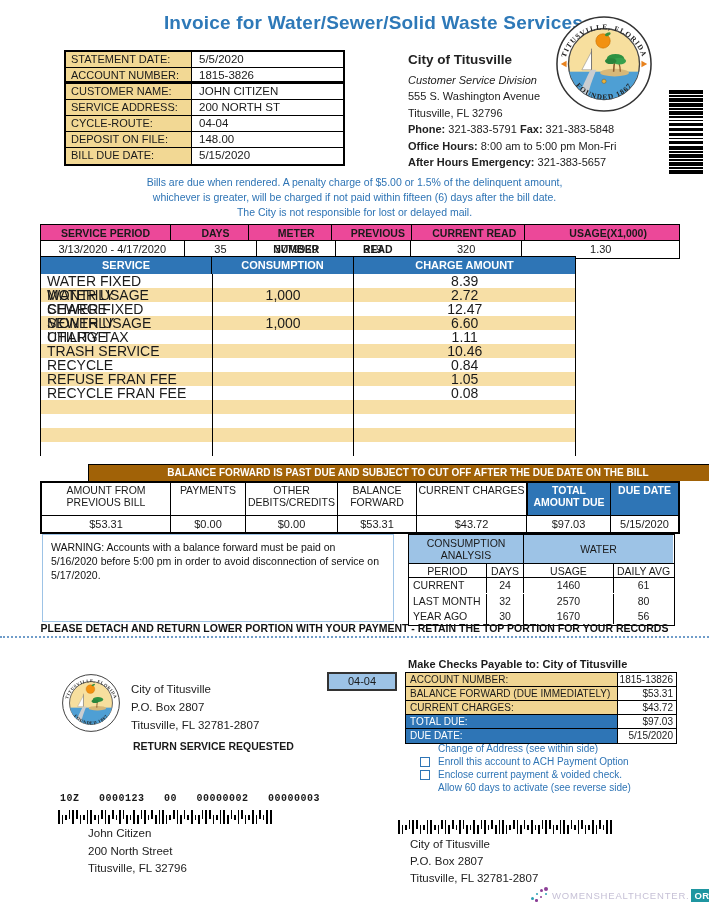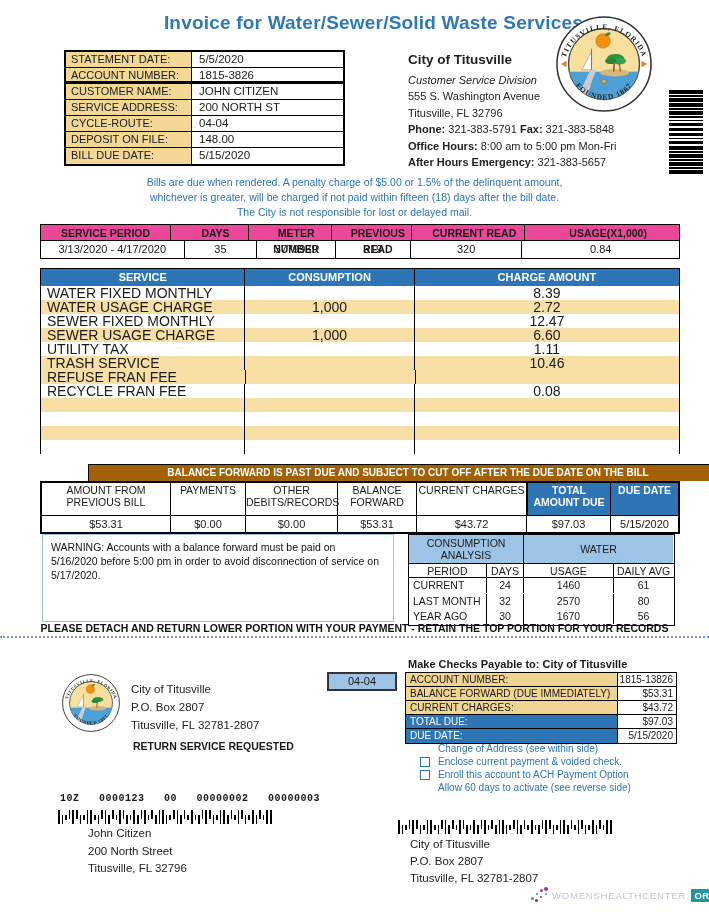--- a/index.html
+++ b/index.html
@@ -48,21 +48,21 @@
   
   .meter { left:40px; top:224px; width:640px; border:1.5px solid #000; }
   .mrow { display:flex; }
   .mhead { background:#ec4899; font-weight:bold; font-size:10.5px; height:16px; border-bottom:1px solid #000;gap:12px; }
   .mdata { background:#fff; font-size:11px; height:17px; }
   .mcell { text-align:center; line-height:16px; border-right:1px solid #000; }
   .mcell:last-child { border-right:none; }
   .m0{width:144px;} .m1{width:73px;} .m2{width:79px;} .m3{width:75px;} .m4{width:112px;} .m5{width:157px;}
 
   
-  .charges { left:40px; top:268px; width:640px; border:1.5px solid #000; border-bottom:none; }
+  .charges { left:40px; top:256px; width:536px; border:1.5px solid #000; border-bottom:none; }
   .chead { display:flex; height:17px; background:#2E75B6; color:#fff; font-weight:bold;
            font-size:11px; line-height:17px; }
   .chead > div { text-align:center; }
   .crow { display:flex; height:14px; font-size:14px; line-height:14px; }
   .crow.tan { background:#F7DFA6; }
   .cc1 { width:205px; padding-left:6px; border-right:1px solid #000; }
   .cc2 { width:170px; text-align:center; border-right:1px solid #000; }
   .cc3 { width:265px; text-align:center; }
 
   
@@ -244,40 +244,40 @@
     <div class="ci-div">Customer Service Division</div>
     <div>555 S. Washington Avenue</div>
     <div>Titusville, FL 32796</div>
     <div><b>Phone:</b> <span>321-383-5791</span> <b>Fax:</b> <span>321-383-5848</span></div>
     <div><b>Office Hours:</b> <span>8:00 am to 5:00 pm Mon-Fri</span></div>
     <div><b>After Hours Emergency:</b> <span>321-383-5657</span></div>
   </div>
 
   <div class="abs notice">
     <div>Bills are due when rendered. A penalty charge of $5.00 or 1.5% of the delinquent amount,</div>
-    <div>whichever is greater, will be charged if not paid within fifteen (18) days after the bill date.</div>
+    <div>whichever is greater, will be charged if not paid within fifteen (6) days after the bill date.</div>
     <div>The City is not responsible for lost or delayed mail.</div>
   </div>
 
   <div class="abs meter">
     <div class="mrow mhead">
       <div class="mcell m0">SERVICE PERIOD</div>
       <div class="mcell m1">DAYS</div>
       <div class="mcell m2">METER NUMBER</div>
       <div class="mcell m3">PREVIOUS READ</div>
       <div class="mcell m4">CURRENT READ</div>
       <div class="mcell m5">USAGE(X1,000)</div>
     </div>
     <div class="mrow mdata">
       <div class="mcell m0">3/13/2020 - 4/17/2020</div>
       <div class="mcell m1">35</div>
       <div class="mcell m2">3779939</div>
       <div class="mcell m3">319</div>
       <div class="mcell m4">320</div>
-      <div class="mcell m5">0.84</div>
+      <div class="mcell m5">1.30</div>
     </div>
   </div>
 
   <div class="abs charges">
     <div class="chead">
       <div class="cc1" style="padding-left:0">SERVICE</div>
       <div class="cc2">CONSUMPTION</div>
       <div class="cc3">CHARGE AMOUNT</div>
     </div>
     <div class="crow">
@@ -303,23 +303,29 @@
     <div class="crow">
         <div class="cc1">UTILITY TAX</div>
         <div class="cc2"></div>
         <div class="cc3">1.11</div>
       </div>
     <div class="crow tan">
         <div class="cc1">TRASH SERVICE</div>
         <div class="cc2"></div>
         <div class="cc3">10.46</div>
       </div>
+    <div class="crow">
+        <div class="cc1">RECYCLE</div>
+        <div class="cc2"></div>
+        <div class="cc3">0.84</div>
+      </div>
     <div class="crow tan">
         <div class="cc1">REFUSE FRAN FEE</div>
         <div class="cc2"></div>
+        <div class="cc3">1.05</div>
       </div>
     <div class="crow">
         <div class="cc1">RECYCLE FRAN FEE</div>
         <div class="cc2"></div>
         <div class="cc3">0.08</div>
       </div>
     <div class="crow tan">
         <div class="cc1"></div>
         <div class="cc2"></div>
         <div class="cc3"></div>
@@ -340,21 +346,21 @@
         <div class="cc3"></div>
       </div>
   </div>
 
   <div class="abs banner">BALANCE FORWARD IS PAST DUE AND SUBJECT TO CUT OFF AFTER THE DUE DATE ON THE BILL</div>
 
   <div class="abs summary">
     <div class="srow shead">
       <div class="scell s0">AMOUNT FROM PREVIOUS BILL</div>
       <div class="scell s1">PAYMENTS</div>
-      <div class="scell s2">OTHER DEBITS/RECORDS</div>
+      <div class="scell s2">OTHER DEBITS/CREDITS</div>
       <div class="scell s3">BALANCE FORWARD</div>
       <div class="scell s4">CURRENT CHARGES</div>
       <div class="scell s5">TOTAL AMOUNT DUE</div>
       <div class="scell s6">DUE DATE</div>
     </div>
     <div class="srow sval">
       <div class="scell s0">$53.31</div>
       <div class="scell s1">$0.00</div>
       <div class="scell s2">$0.00</div>
       <div class="scell s3">$53.31</div>
@@ -454,22 +460,22 @@
         <div class="tvalue">$97.03</div>
       </div>
     <div class="trow blue">
         <div class="tlabel">DUE DATE:</div>
         <div class="tvalue">5/15/2020</div>
       </div>
   </div>
 
   <div class="abs ach">
     <div class="ach-line"><span>Change of Address (see within side)</span></div>
+    <div class="ach-line"><span class="ach-box"></span><span>Enroll this account to ACH Payment Option</span></div>
     <div class="ach-line"><span class="ach-box"></span><span>Enclose current payment &amp; voided check.</span></div>
-    <div class="ach-line"><span class="ach-box"></span><span>Enroll this account to ACH Payment Option</span></div>
     <div class="ach-line"><span>Allow 60 days to activate (see reverse side)</span></div>
   </div>
 
   <div class="abs code-line">10Z   0000123   00   00000002   00000003</div>
   <div class="abs imb imb-left">
       <span class="bar bf"></span>
       <span class="bar bd"></span>
       <span class="bar bt"></span>
       <span class="bar ba"></span>
       <span class="bar bf"></span>

